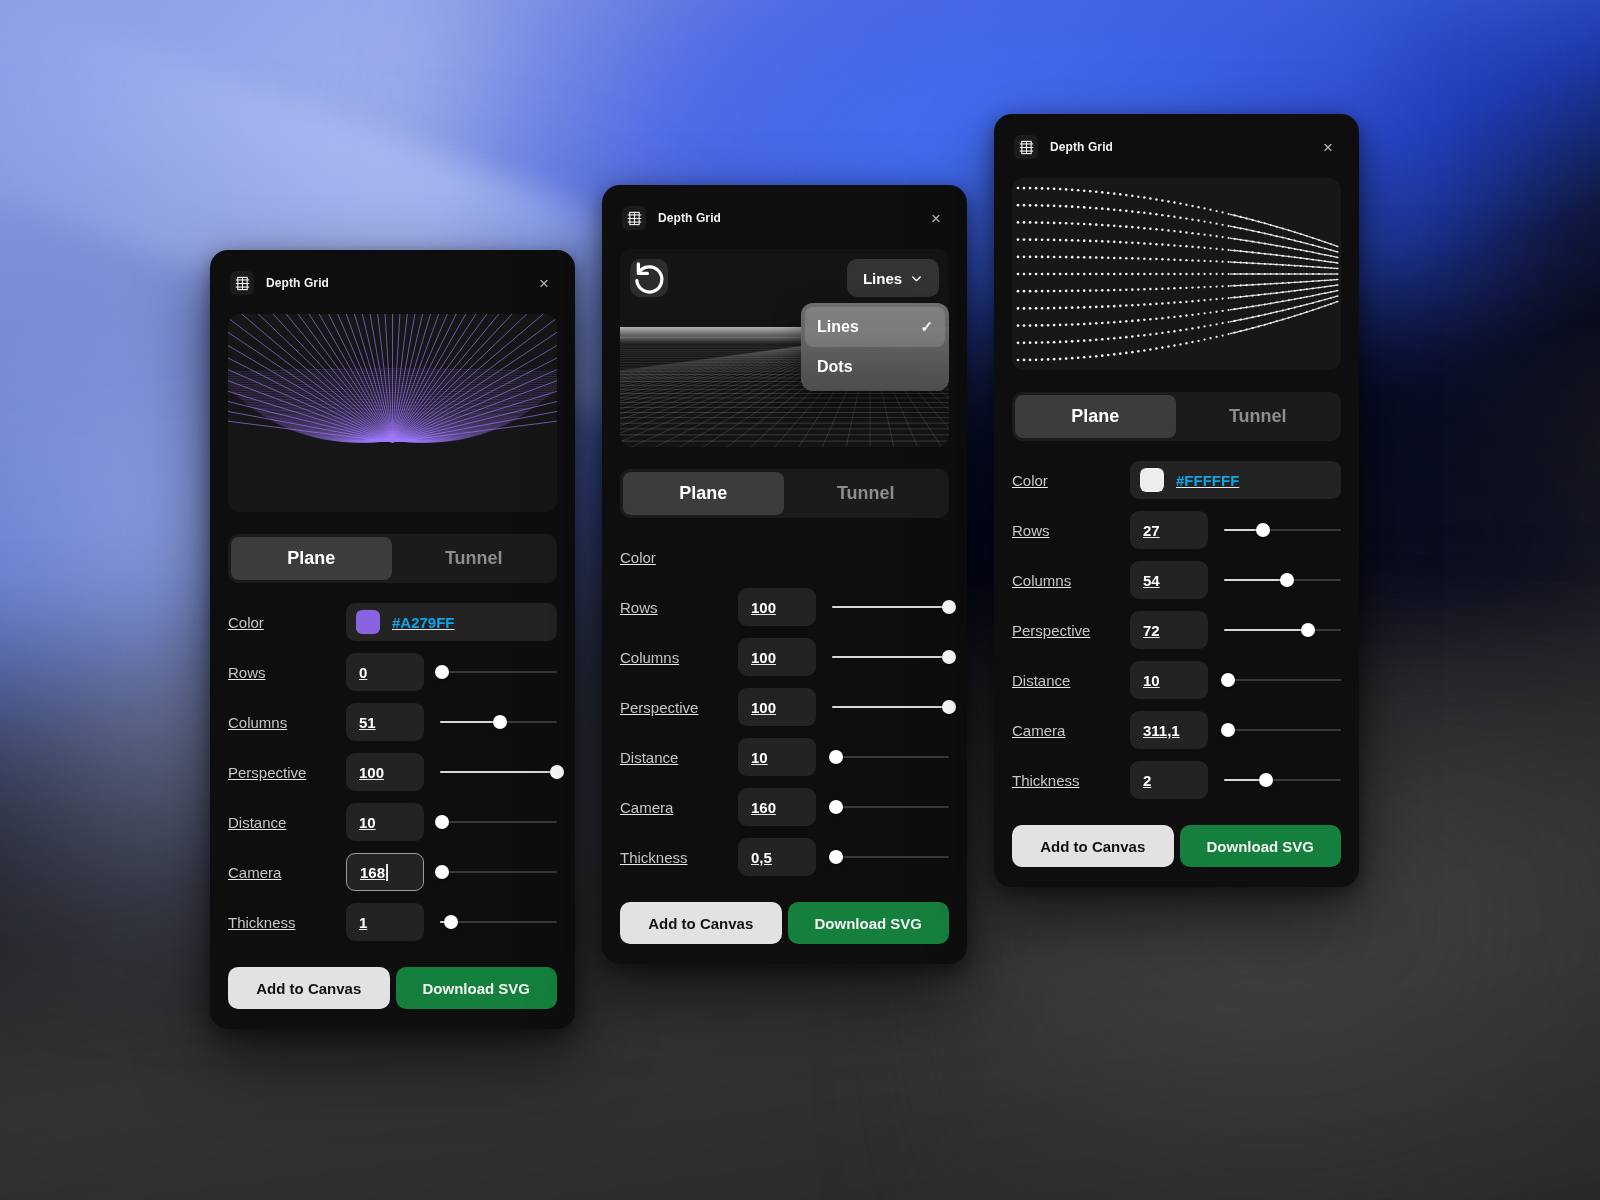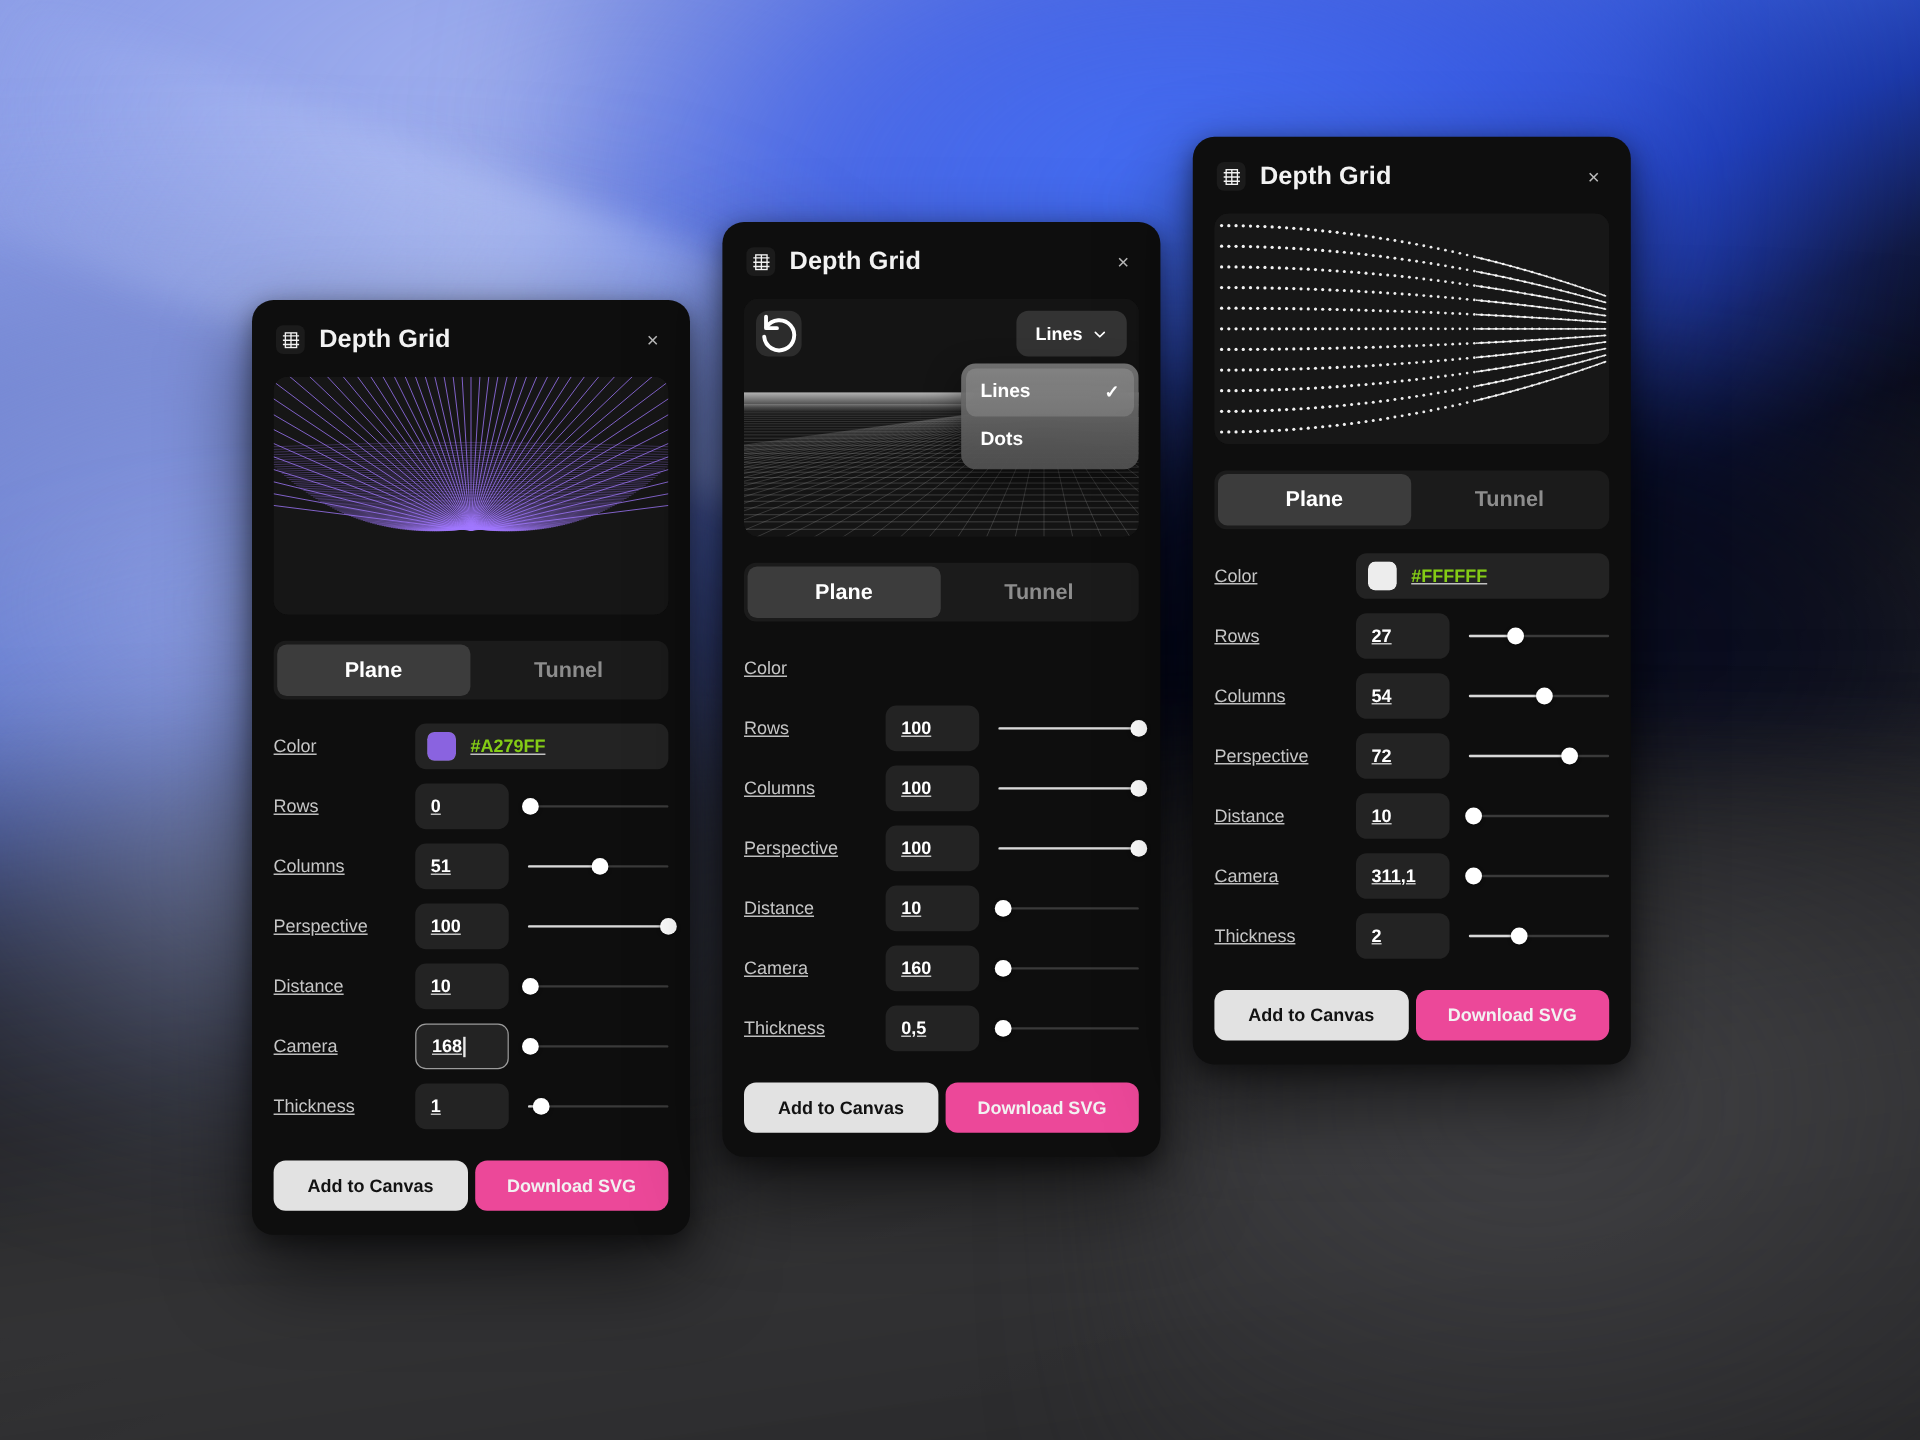--- a/index.html
+++ b/index.html
@@ -78,21 +78,21 @@
     height: 54px;
   }
   .app-icon {
     width: 24px; height: 24px;
     border-radius: 6px;
     background: #1b1b1b;
     display: flex; align-items: center; justify-content: center;
     flex: none;
   }
   .panel-title {
-    font-size: 21px; font-weight: 700; letter-spacing: .1px;
+    font-size: 12px; font-weight: 700; letter-spacing: .1px;
     margin-left: 12px; color: #f2f2f2;
   }
   .close-btn {
     margin-left: auto;
     width: 22px; height: 22px;
     display: flex; align-items: center; justify-content: center;
     color: #cfcfcf; font-size: 17px; line-height: 1;
     opacity: .9;
   }
 
@@ -200,21 +200,21 @@
     background-image:
       linear-gradient(45deg, #5a5a5a 25%, transparent 25%, transparent 75%, #5a5a5a 75%),
       linear-gradient(45deg, #5a5a5a 25%, transparent 25%, transparent 75%, #5a5a5a 75%);
     background-size: 6px 6px;
     background-position: 0 0, 3px 3px;
     background-color: #6f6f6f;
     position: relative;
     overflow: hidden;
   }
   .swatch .fill { position: absolute; inset: 0; border-radius: 6px; }
-  .color-hex { font-size: 15px; font-weight: 600; color: #84cc16; }
+  .color-hex { font-size: 15px; font-weight: 600; color: #0ea5e9; }
 
   .slider {
     flex: 1; margin-left: 16px; height: 38px;
     display: flex; align-items: center;
     position: relative;
   }
   .track {
     position: absolute; left: 0; right: 0; height: 2px;
     background: #3a3a3a; border-radius: 2px;
   }
@@ -234,21 +234,21 @@
   .actions {
     display: flex; gap: 6px;
     padding: 20px 18px 20px 18px;
   }
   .btn {
     flex: 1; height: 42px; border-radius: 10px;
     display: flex; align-items: center; justify-content: center;
     font-size: 15px; font-weight: 700;
   }
   .btn.primary { background: #e2e2e2; color: #121212; }
-  .btn.secondary { background: #ec4899; color: #f2f2f2; }
+  .btn.secondary { background: #15803d; color: #f2f2f2; }
 
   
   #panel-left   { left: 210px; top: 250px;  width: 365px; }
   #panel-left .preview { height: 198px; }
   #panel-mid    { left: 602px; top: 185px;  width: 365px; }
   #panel-mid .preview { height: 198px; }
   #panel-right  { left: 994px; top: 114px;  width: 365px; }
   #panel-right .preview { height: 192px; }
 </style>
 </head>

